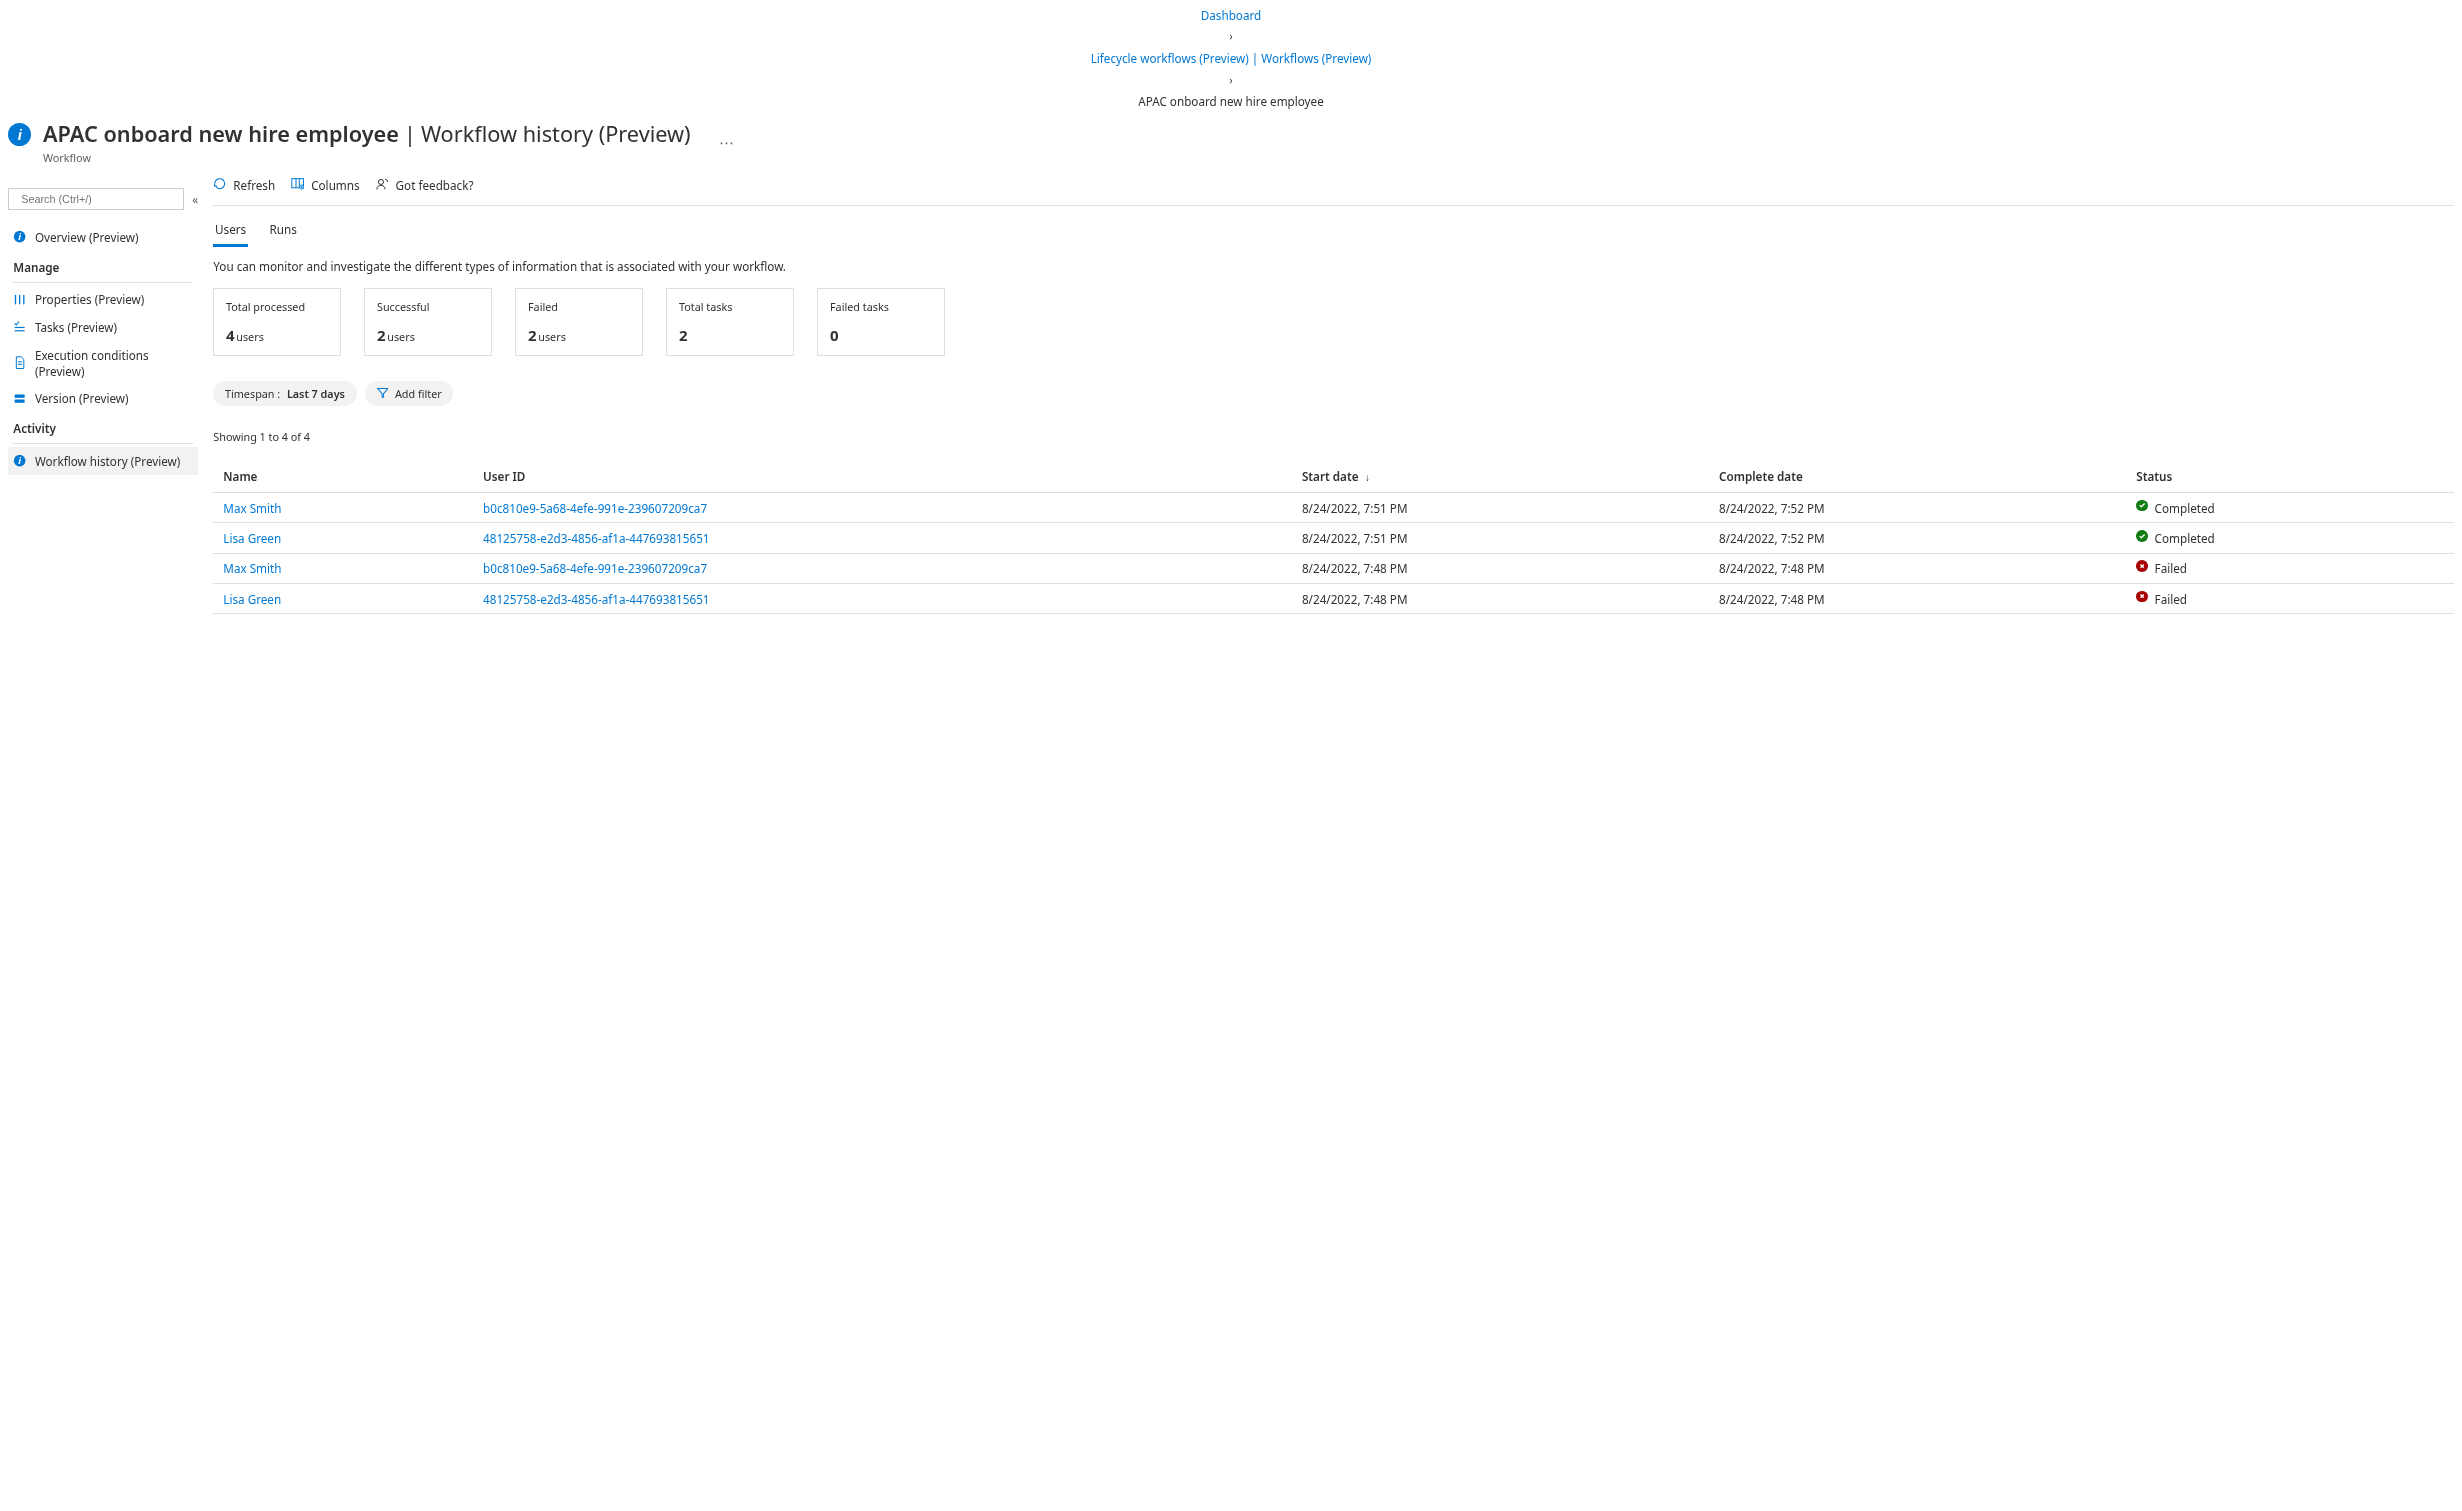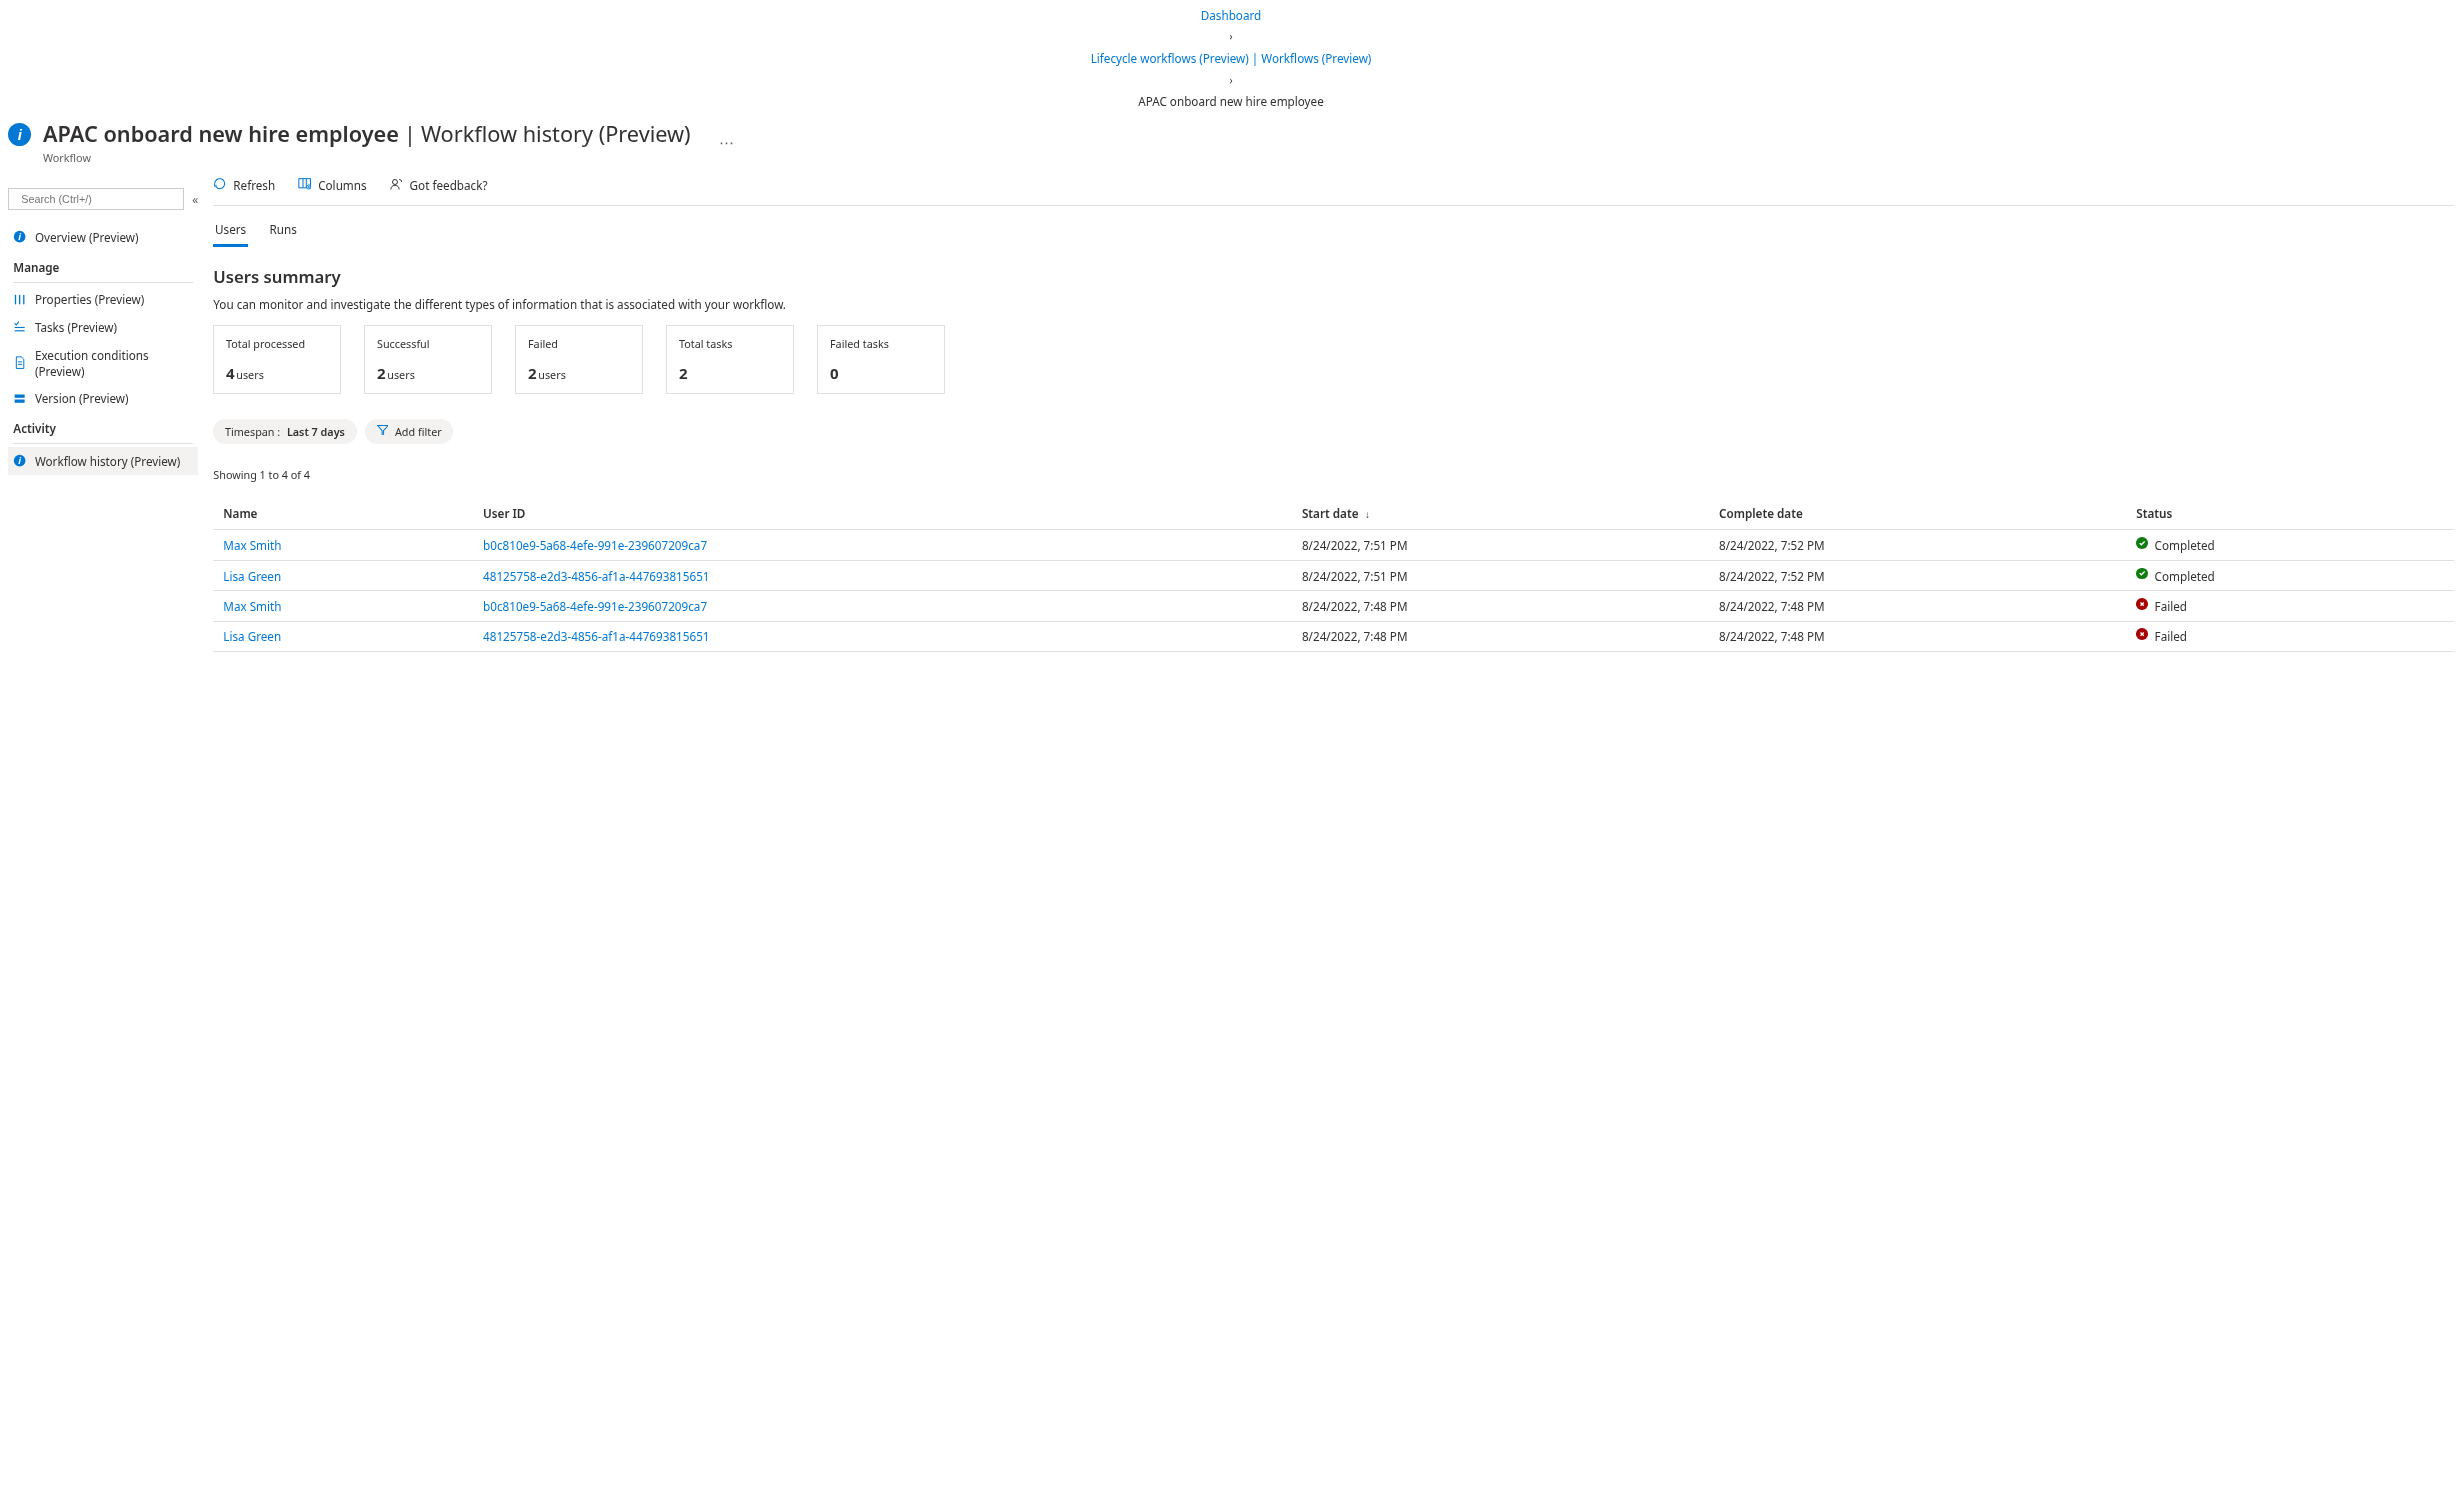--- a/index.html
+++ b/index.html
@@ -39,21 +39,21 @@
   .search-box input{border:none;outline:none;flex:1;font-size:10.8px;color:var(--text);background:transparent;}
   .collapse-btn{color:var(--grey-weak);font-size:11.7px;cursor:pointer;}
 
   .nav-item{display:flex;align-items:center;gap:8.3px;padding:5.8px 5px;font-size:11.7px;cursor:pointer;}
   .nav-item.selected{background:var(--grey-lighter);}
   .nav-group-title{font-size:11.7px;font-weight:600;padding:8.3px 5px 3.3px 5px;}
   .nav-sep{height:0.8px;background:var(--grey-light);margin:3.3px 5px;}
   .nav-icon{width:13.3px;height:13.3px;flex:none;display:flex;align-items:center;justify-content:center;}
   .nav-icon svg{width:13.3px;height:13.3px;}
 
-  .toolbar{display:flex;align-items:center;gap:23px;padding:0 0 11.7px 0;}
+  .toolbar{display:flex;align-items:center;gap:16px;padding:0 0 11.7px 0;}
   .toolbar-btn{display:flex;align-items:center;gap:6.7px;font-size:11.7px;color:var(--text);cursor:pointer;}
   .toolbar-btn svg{width:13.3px;height:13.3px;}
   .toolbar-sep{height:0.8px;background:var(--grey-light);margin:0 0 10px 0;}
 
   .tabs{display:flex;gap:20px;border-bottom:none;margin-bottom:16.7px;margin-top:3.3px;}
   .tab{font-size:11.7px;padding:5px 1.7px;cursor:pointer;position:relative;}
   .tab.active{font-weight:400;}
   .tab.active::after{content:"";position:absolute;left:0;right:0;bottom:-5px;height:2.5px;background:var(--brand-blue);}
 
   .section-title{font-size:16.7px;font-weight:600;margin-top:23px;}
@@ -229,21 +229,20 @@
           <span>Got feedback?</span>
         </div>
       </div>
       <div class="toolbar-sep"></div>
 
       <div class="tabs">
         <div class="tab active">Users</div>
         <div class="tab">Runs</div>
       </div>
 
-      <div class="section-title">Users summary</div>
       <div class="section-desc">You can monitor and investigate the different types of information that is associated with your workflow.</div>
 
       <div class="cards">
         <div class="card">
           <div class="card-label">Total processed</div>
           <div class="card-value"><span class="big">4</span><span class="unit">users</span></div>
         </div>
         <div class="card">
           <div class="card-label">Successful</div>
           <div class="card-value"><span class="big">2</span><span class="unit">users</span></div>

